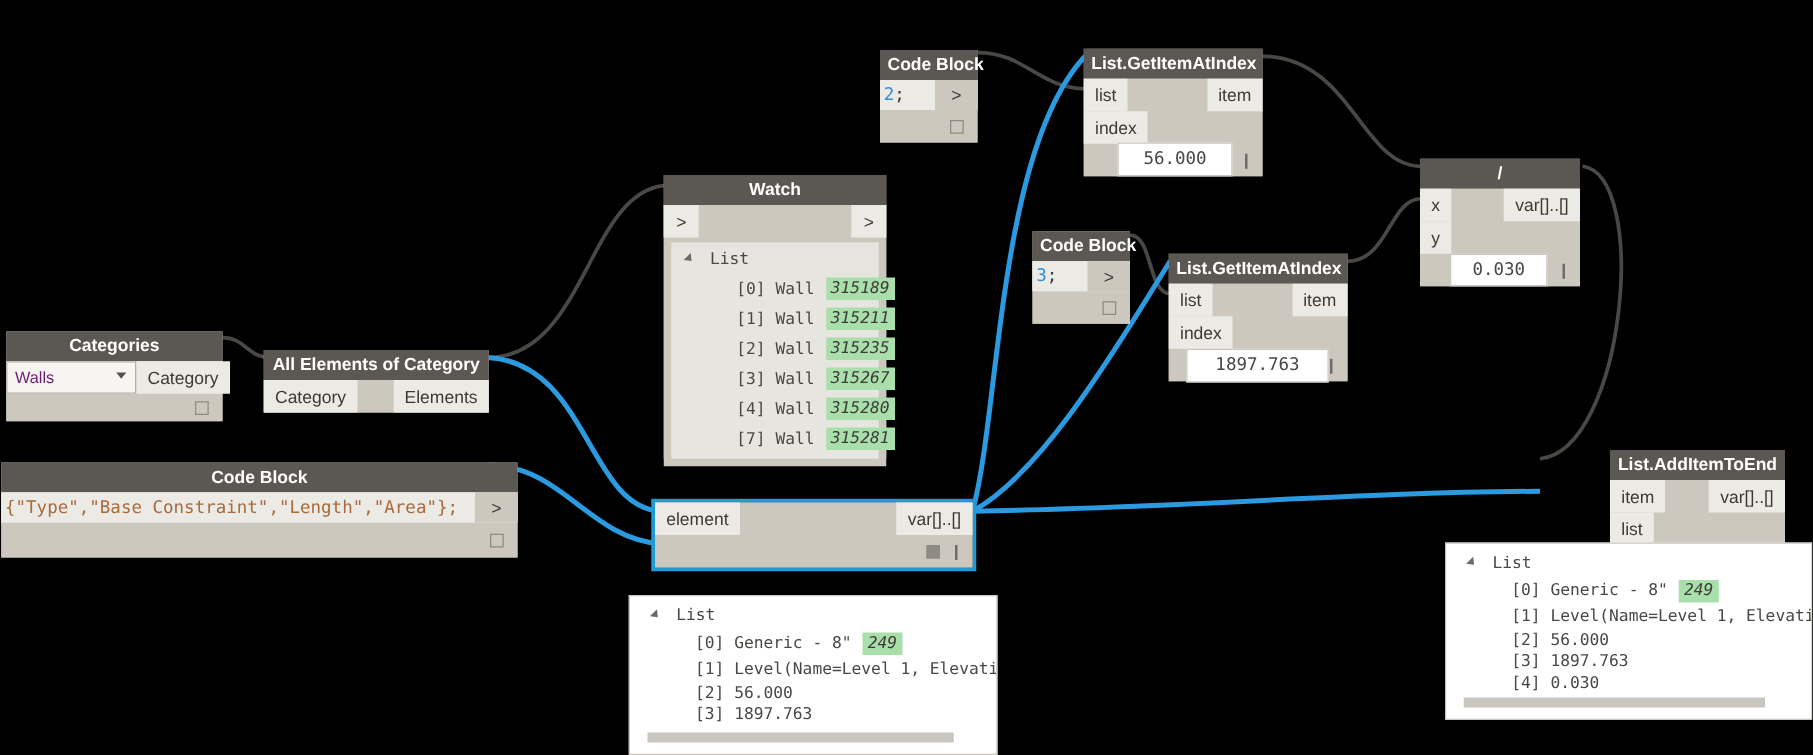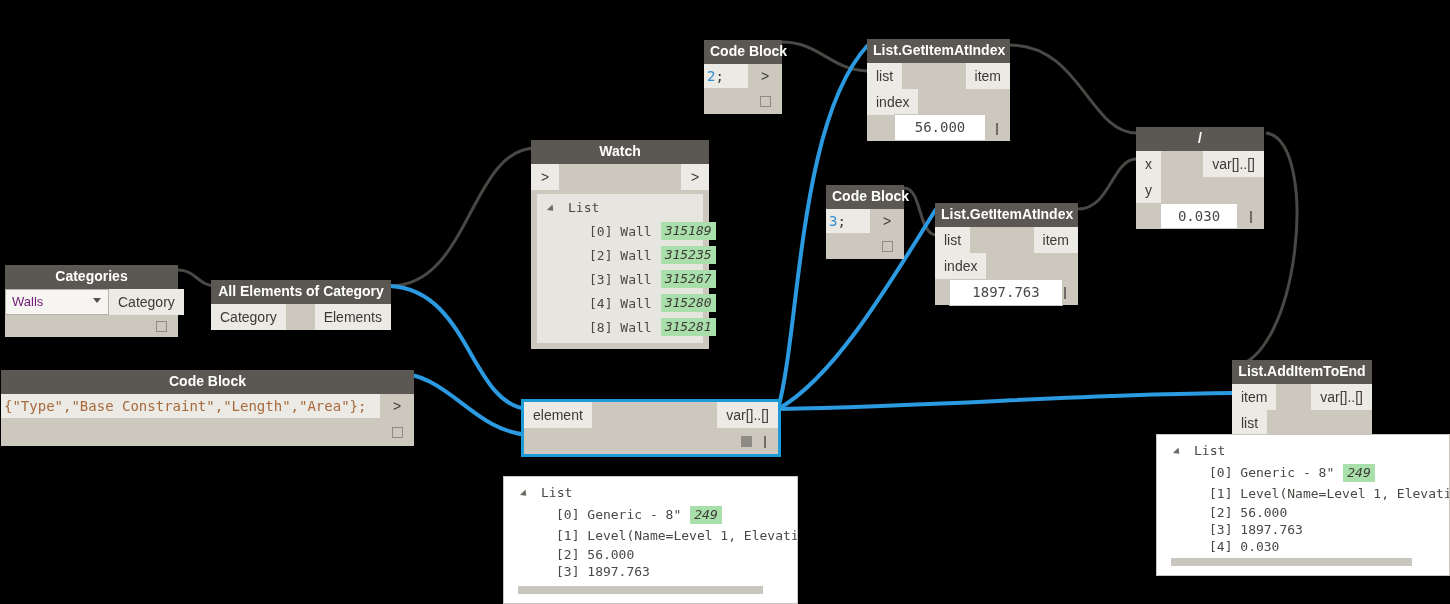--- a/index.html
+++ b/index.html
@@ -338,33 +338,37 @@
       </div>
       <div class="watch-list">
         <div class="watch-head">
           <span class="tri"></span><span>List</span>
         </div>
         <div class="watch-item">
           <span class="lbl">[0] Wall</span>
           <span class="hl">315189</span>
         </div>
         <div class="watch-item">
+          <span class="lbl">[1] Wall</span>
+          <span class="hl">315211</span>
+        </div>
+        <div class="watch-item">
           <span class="lbl">[2] Wall</span>
           <span class="hl">315235</span>
         </div>
         <div class="watch-item">
           <span class="lbl">[3] Wall</span>
           <span class="hl">315267</span>
         </div>
         <div class="watch-item">
           <span class="lbl">[4] Wall</span>
           <span class="hl">315280</span>
         </div>
         <div class="watch-item">
-          <span class="lbl">[8] Wall</span>
+          <span class="lbl">[7] Wall</span>
           <span class="hl">315281</span>
         </div>
       </div>
     </div>
   </div>
 
   <div class="node" style="left:704px; top:8px; width:78px;">
     <div class="node-header" style="text-align:left;">Code Block</div>
     <div class="node-body">
       <div class="cb-row">
@@ -473,21 +477,21 @@
     </div>
     <div class="pv-row">
       <span>[0] Generic - 8"</span><span class="hl">249</span>
     </div>
     <div class="pv-row">[1] Level(Name=Level 1, Elevation=</div>
     <div class="pv-row tight">[2] 56.000</div>
     <div class="pv-row tight">[3] 1897.763</div>
     <div class="pv-scroll" style="width:245px;"></div>
   </div>
 
-  <div class="node" style="left:1232px; top:328px; width:140px;">
+  <div class="node" style="left:1288px; top:328px; width:140px;">
     <div class="node-header">List.AddItemToEnd</div>
     <div class="node-body">
       <div class="port-row">
         <div class="port in">item</div>
         <div class="port spacer"></div>
         <div class="port out">var[]..[]</div>
       </div>
       <div class="port-row">
         <div class="port in">list</div>
         <div class="port spacer"></div>

